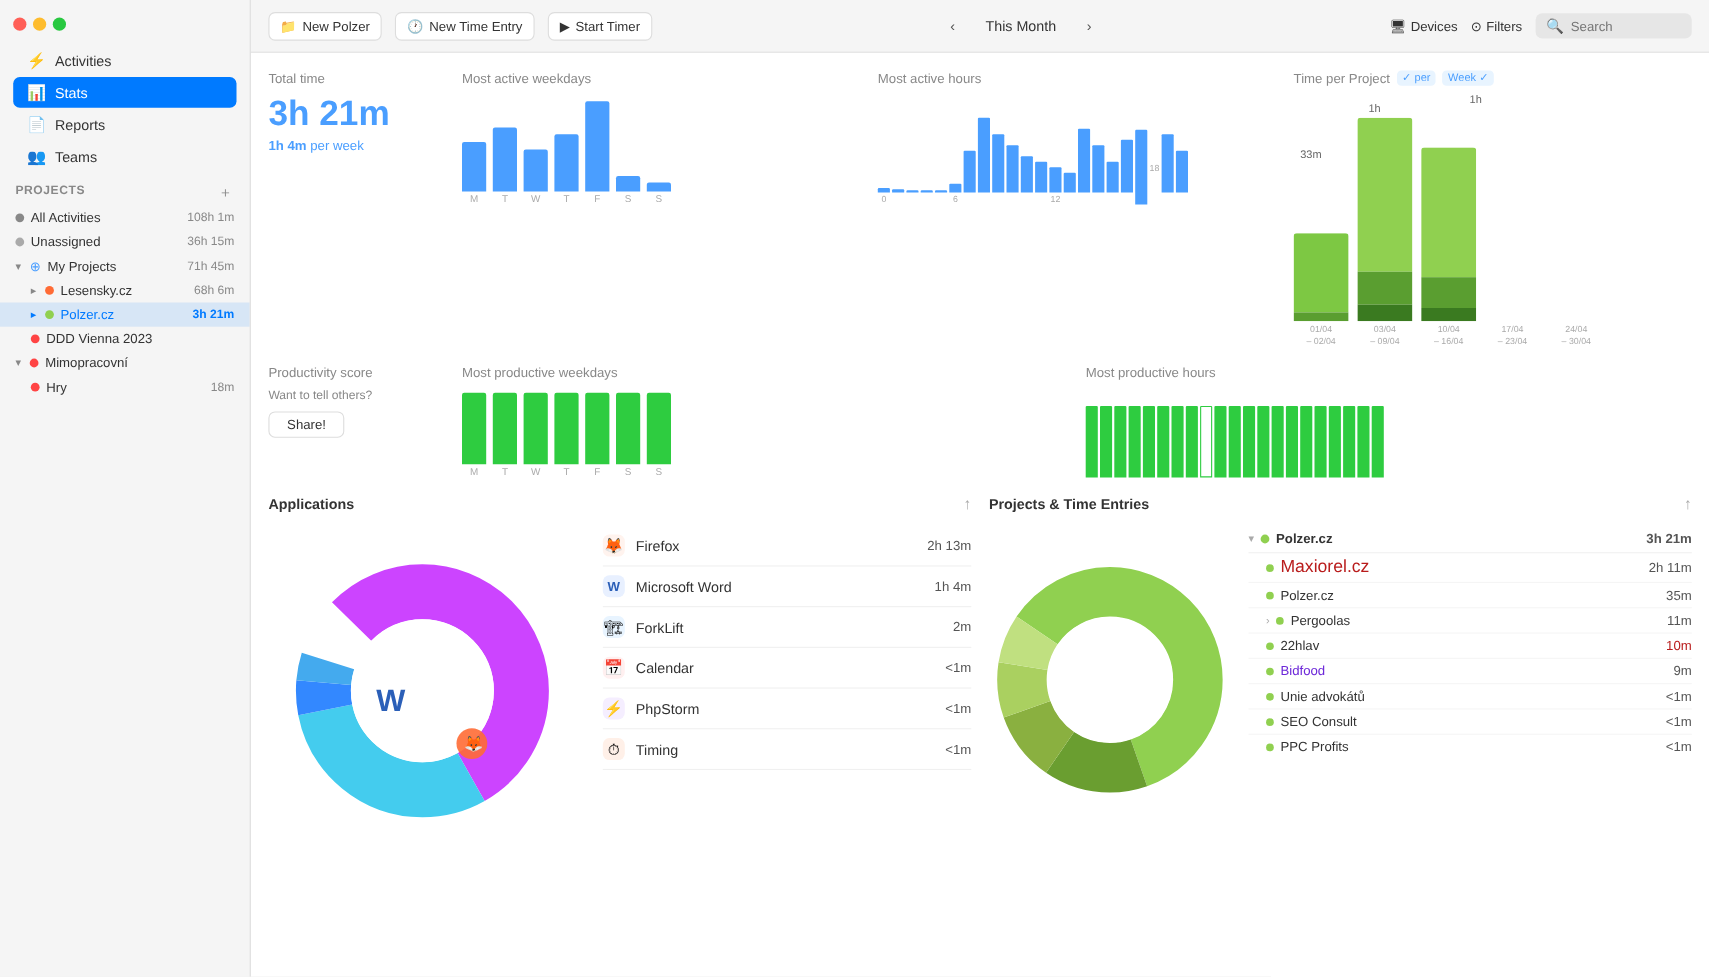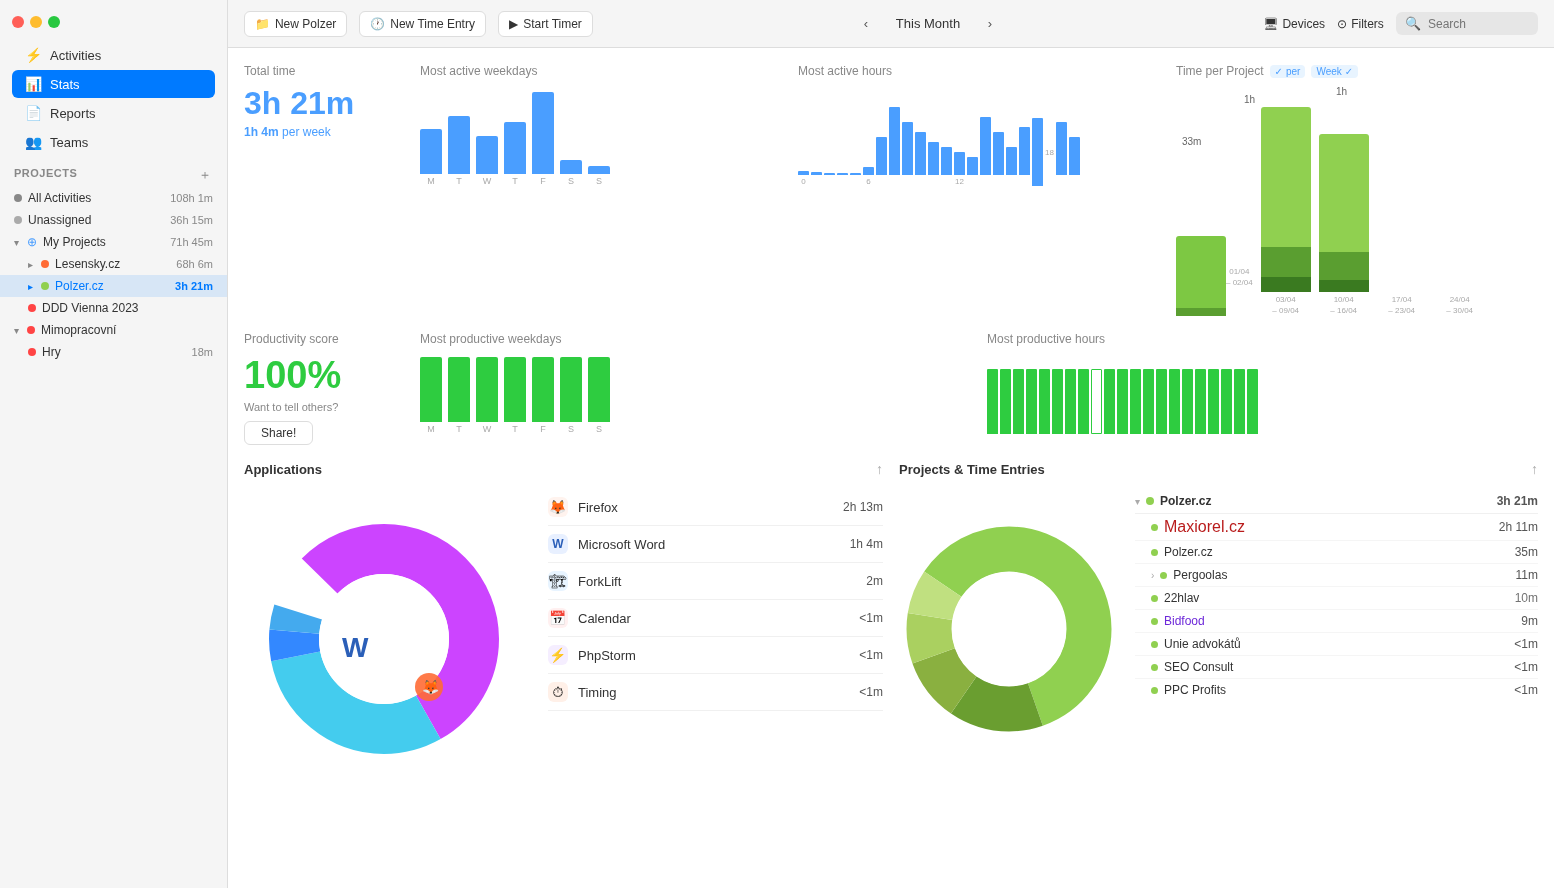--- a/index.html
+++ b/index.html
@@ -358,21 +358,21 @@
             <span>Week</span> ✓
           </span>
         </div>
 
         <div style="position:relative;height:230px;display:flex;align-items:flex-end;padding-top:30px;">
           <span style="position:absolute;top:8px;left:68px;font-size:10px;color:#666;">1h</span>
           <span style="position:absolute;top:0px;left:160px;font-size:10px;color:#666;">1h</span>
           <span style="position:absolute;top:50px;left:6px;font-size:10px;color:#666;">33m</span>
           <div style="display:flex;align-items:flex-end;gap:8px;height:100%;">
 
-            <div style="display:flex;flex-direction:row;align-items:center;">
+            <div style="display:flex;flex-direction:column;align-items:center;">
               <div style="width:50px;height:80px;display:flex;flex-direction:column;justify-content:flex-end;border-radius:3px 3px 0 0;overflow:hidden;">
                 <div style="height:72px;background:#7dc843;"></div>
                 <div style="height:8px;background:#5a9e30;"></div>
               </div>
               <div style="font-size:8px;color:#aaa;text-align:center;margin-top:3px;line-height:1.3;">01/04<br>– 02/04</div>
             </div>
 
             <div style="display:flex;flex-direction:column;align-items:center;">
               <div style="width:50px;height:185px;display:flex;flex-direction:column;justify-content:flex-end;border-radius:3px 3px 0 0;overflow:hidden;">
                 <div style="height:140px;background:#90d050;"></div>
@@ -402,21 +402,20 @@
             </div>
           </div>
         </div>
       </div>
     </div>
 
     <div style="display:grid; grid-template-columns:160px 1fr 1fr; gap:16px; margin-bottom:16px;">
 
       <div>
         <div class="stat-title">Productivity score</div>
-        <div class="productivity-pct">100%</div>
         <div class="want-to-tell">Want to tell others?</div>
         <button class="share-btn">Share!</button>
       </div>
 
       <div>
         <div class="stat-title">Most productive weekdays</div>
         <div style="display:flex; align-items:flex-end; gap:6px; height:80px;">
           <div style="display:flex;flex-direction:column;align-items:center;gap:2px">
               <div style="background:#2ecc40;width:22px;height:65px;border-radius:2px 2px 0 0"></div>
               <span style="font-size:9px;color:#aaa">M</span>
@@ -587,21 +586,21 @@
             </div>
             <div style="display:flex;align-items:center;gap:6px;padding:4px 0 4px 16px;border-bottom:1px solid #f5f5f5;">
               <span style="font-size:10px;color:#aaa;cursor:pointer;">›</span>
               <span class="project-entry-dot" style="width:7px;height:7px;border-radius:50%;background:#90d050;flex-shrink:0;"></span>
               <span style="flex:1;font-size:12px;color:#333;">Pergoolas</span>
               <span style="font-size:12px;color:#555;">11m</span>
             </div>
             <div style="display:flex;align-items:center;gap:6px;padding:4px 0 4px 16px;border-bottom:1px solid #f5f5f5;">
               <span class="project-entry-dot" style="width:7px;height:7px;border-radius:50%;background:#90d050;flex-shrink:0;"></span>
               <span style="flex:1;font-size:12px;color:#333;">22hlav</span>
-              <span style="font-size:12px;color:#737373;">10m</span>
+              <span style="font-size:12px;color:#b91c1c;">10m</span>
             </div>
             <div style="display:flex;align-items:center;gap:6px;padding:4px 0 4px 16px;border-bottom:1px solid #f5f5f5;">
               <span class="project-entry-dot" style="width:7px;height:7px;border-radius:50%;background:#90d050;flex-shrink:0;"></span>
               <span style="flex:1;font-size:12px;color:#6d28d9;">Bidfood</span>
               <span style="font-size:12px;color:#555;">9m</span>
             </div>
             <div style="display:flex;align-items:center;gap:6px;padding:4px 0 4px 16px;border-bottom:1px solid #f5f5f5;">
               <span class="project-entry-dot" style="width:7px;height:7px;border-radius:50%;background:#90d050;flex-shrink:0;"></span>
               <span style="flex:1;font-size:12px;color:#333;">Unie advokátů</span>
               <span style="font-size:12px;color:#555;">&lt;1m</span>

